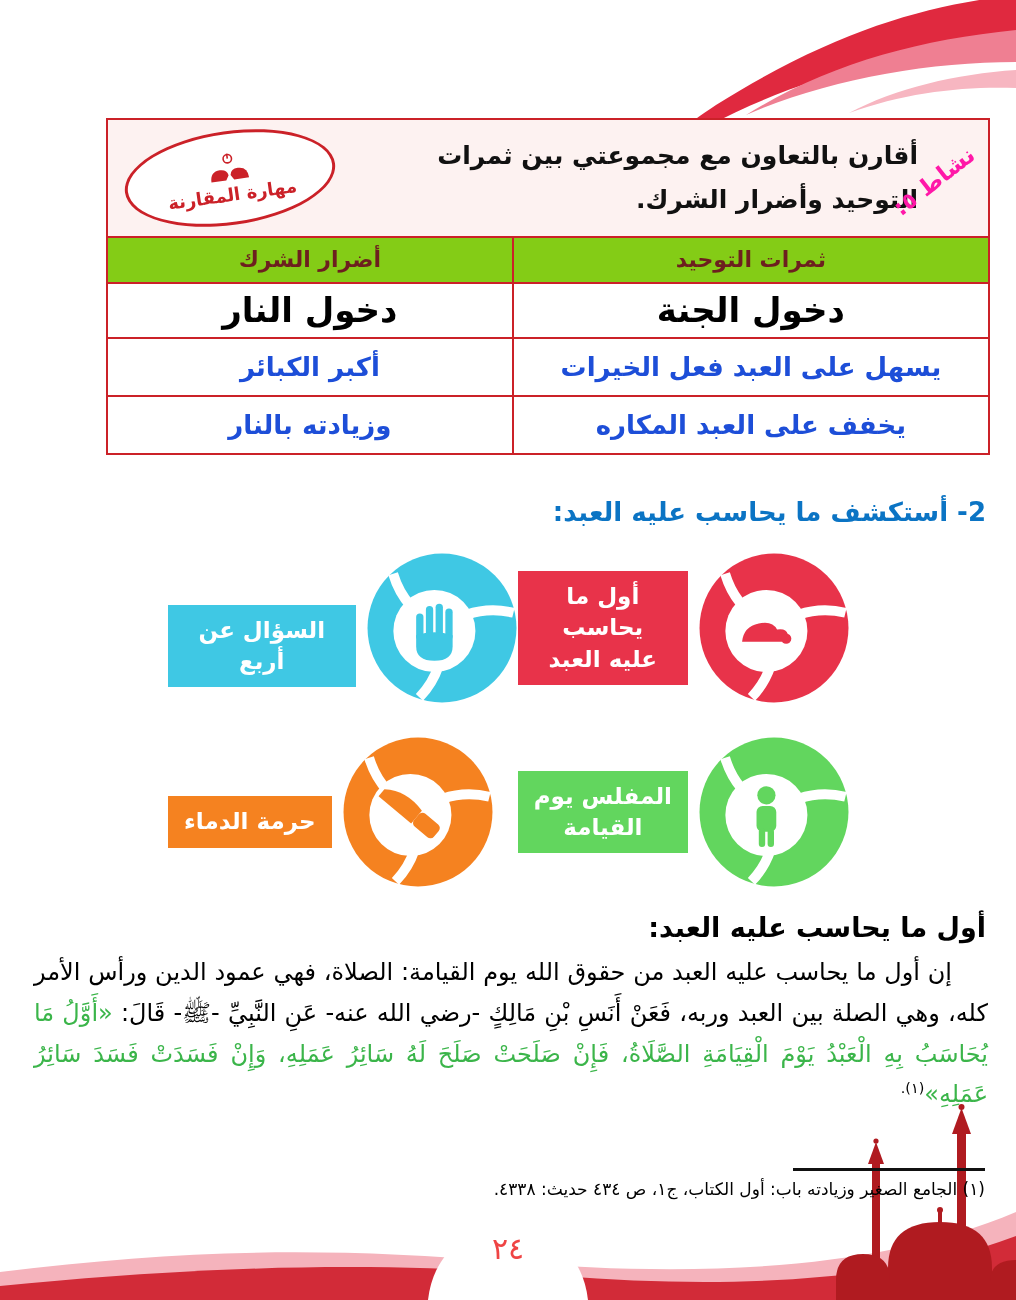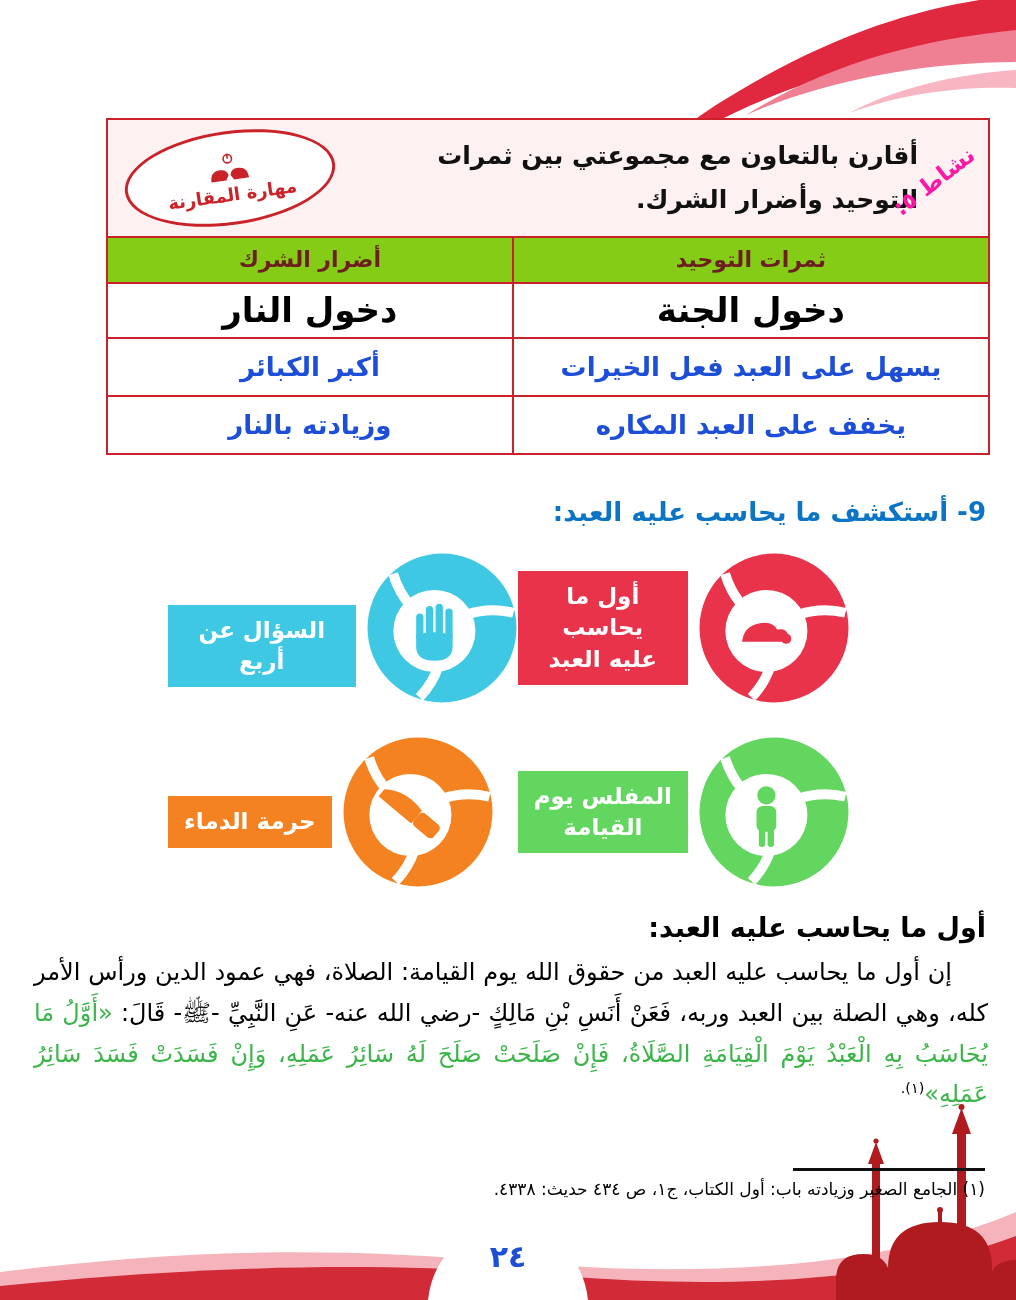--- a/index.html
+++ b/index.html
@@ -79,22 +79,22 @@
     font-size:24px; line-height:1.7; text-align:justify; color:#000; text-indent:1.5em;
   }
   .paragraph .green { color:#3bb54a; }
   .paragraph sup { font-size:0.6em; }
   
   .footnote { position:absolute; top:1168px; right:31px; z-index:2; text-align:right; }
   .footnote-rule { width:192px; border-top:3px solid #111; margin-bottom:8px; }
   .footnote-text { font-size:17px; color:#000; }
   
   .page-number {
-    position:absolute; bottom:26px; left:50%; transform:translateX(-50%);
-    font-size:30px; font-weight:bold; color:#1d4ed8; z-index:3;
+    position:absolute; bottom:34px; left:50%; transform:translateX(-50%);
+    font-size:30px; font-weight:normal; color:#ef4444; z-index:3;
   }
 </style>
 </head>
 <body>
 
 <div class="page">
 
   <svg class="top-decor" viewBox="0 0 420 170" aria-hidden="true">
     <path d="M420,-5 C330,5 240,30 120,105 C90,125 70,140 58,156 C160,95 260,55 420,45 Z" fill="#e0293f"></path>
     <path d="M420,30 C320,40 230,65 150,115 C230,80 330,62 420,62 Z" fill="#ef7f92"></path>
@@ -155,21 +155,21 @@
         <td>أكبر الكبائر</td>
       </tr>
       <tr class="r3">
         <td>يخفف على العبد المكاره</td>
         <td>وزيادته بالنار</td>
       </tr>
     </tbody>
       </table>
   </div>
 
-  <div class="section7-heading">9- أستكشف ما يحاسب عليه العبد:</div>
+  <div class="section7-heading">2- أستكشف ما يحاسب عليه العبد:</div>
 
   <div class="badges">
     <div class="badge-row">
       <div class="badge-group b-red">
         <svg class="badge-circle" viewBox="0 0 100 100" aria-hidden="true">
           <circle class="c-fill" cx="50" cy="50" r="49"></circle>
           <g class="swirl">
             <path d="M50 50 Q72 34 97 40"></path>
             <path d="M50 50 Q72 34 97 40" transform="rotate(120 50 50)"></path>
             <path d="M50 50 Q72 34 97 40" transform="rotate(240 50 50)"></path>

